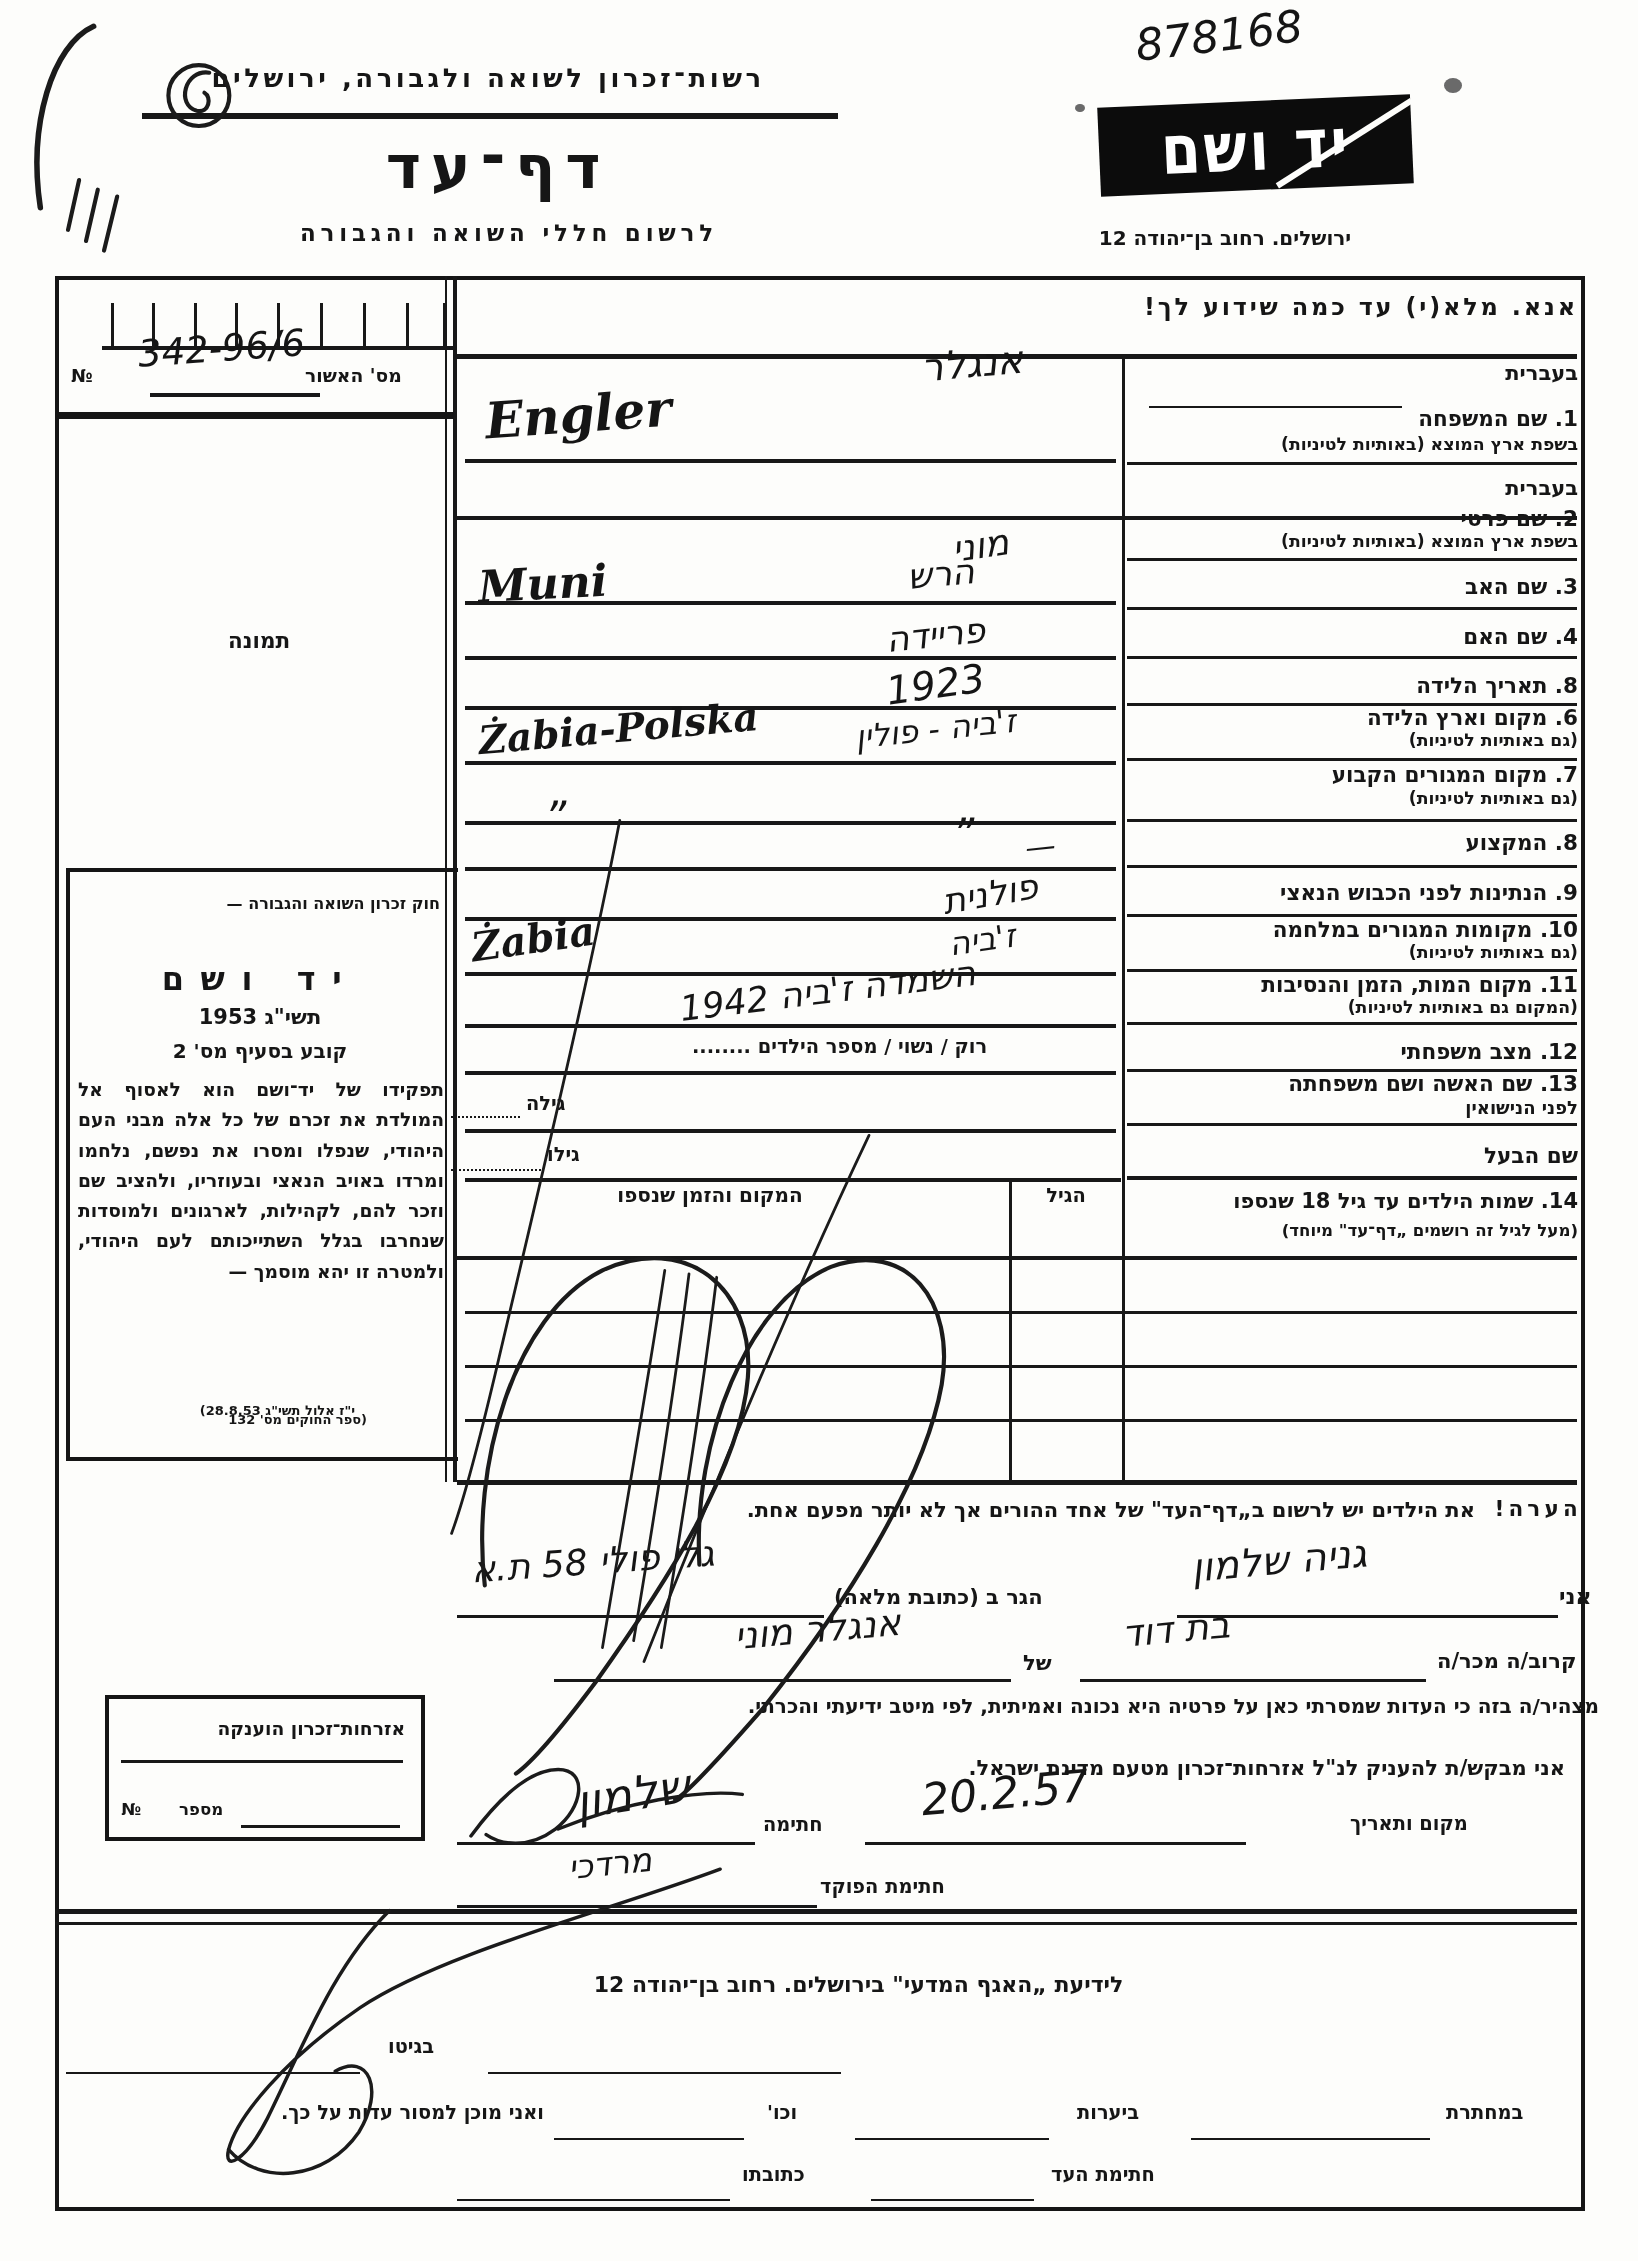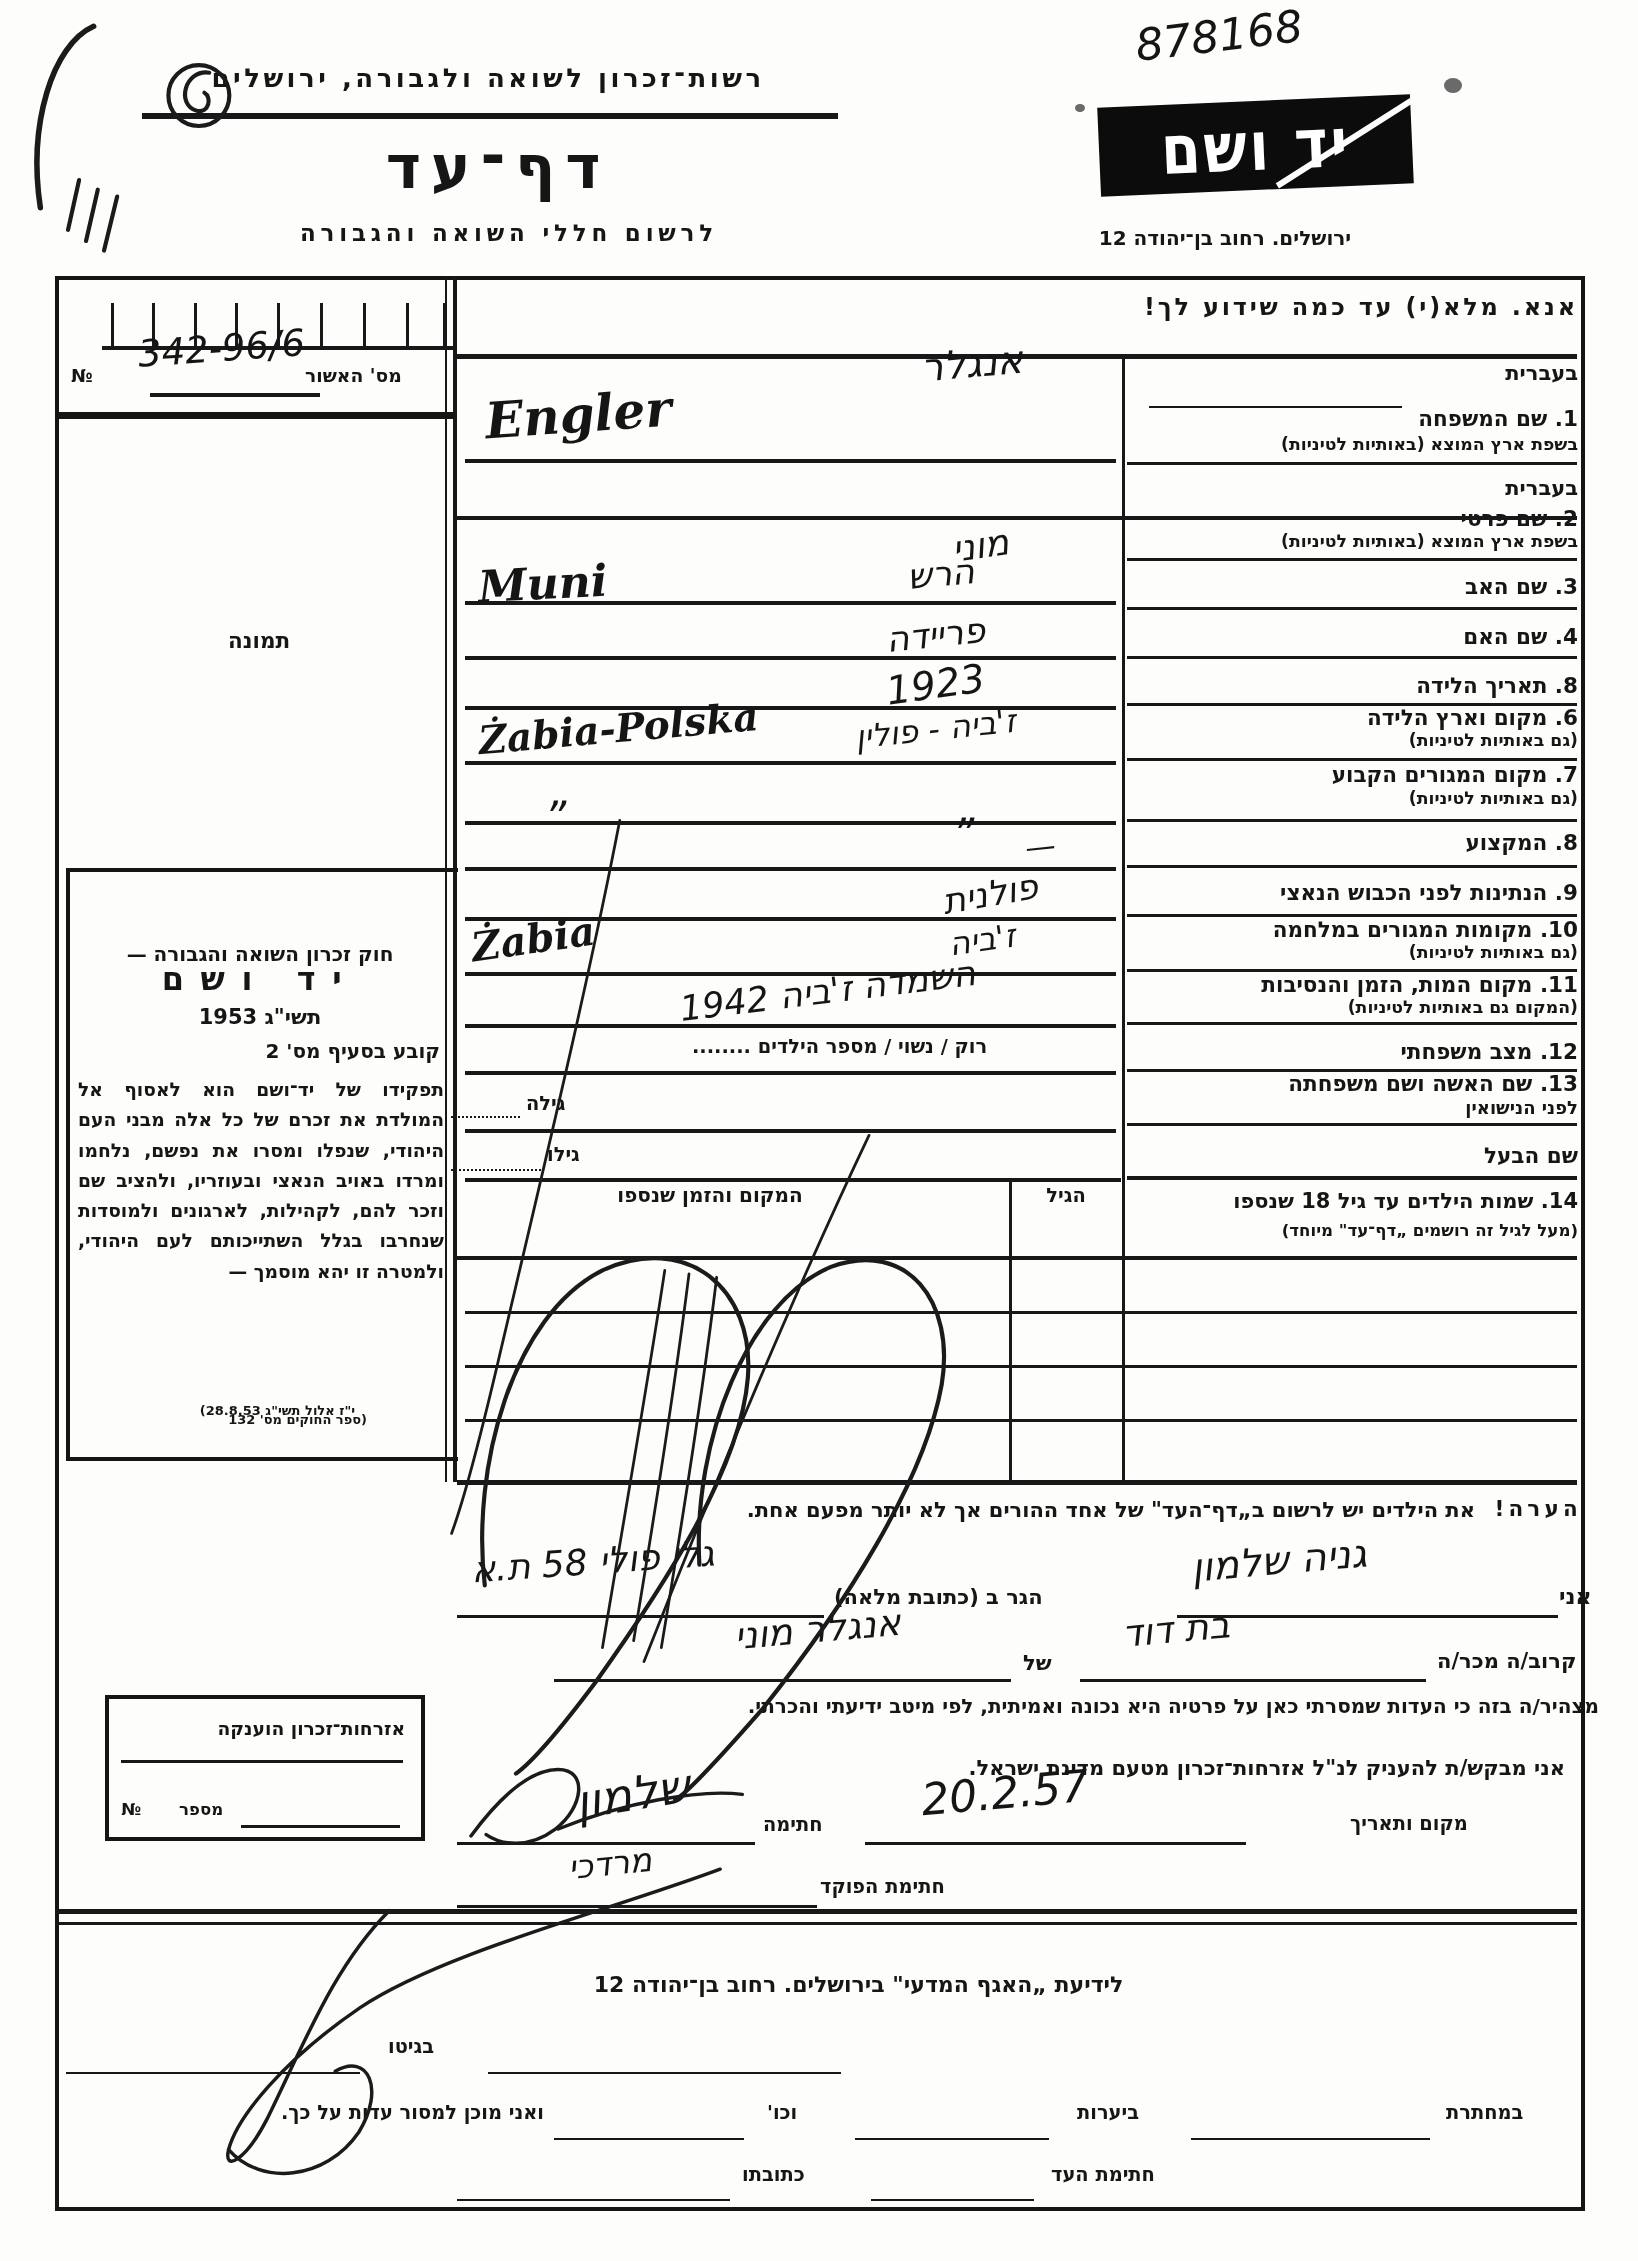--- a/index.html
+++ b/index.html
@@ -61,24 +61,24 @@
   <div class="vl" style="left:443px;top:303px;width:2.8px;height:44px;"></div>
   <div class="lbl" style="left:71px;top:366px;font-size:18px;">№</div>
   <div class="lbl" style="left:305px;top:365px;font-size:18.7px;">מס' האשור</div>
   <div class="hw" style="left:138px;top:327px;font-size:37px;transform:rotate(-4deg);">342-96/6</div>
   <div class="hl" style="left:150px;top:393px;width:170px;height:3.5px;"></div>
 
   <div class="lbl" style="left:228px;top:629px;font-size:21.5px;">תמונה</div>
 
   <div style="position:absolute;left:66px;top:868px;width:388px;height:585px;
               border-top:4.2px solid #151515;border-left:4.2px solid #151515;border-bottom:4.2px solid #151515;"></div>
-  <div class="lbl" style="left:80px;top:895px;width:360px;text-align:center;font-size:20px;margin-top:48px;">חוק זכרון השואה והגבורה —</div>
+  <div class="lbl" style="left:80px;top:895px;width:360px;text-align:right;font-size:16px;">חוק זכרון השואה והגבורה —</div>
   <div class="lbl" style="left:80px;top:961px;width:360px;text-align:center;font-size:32px;letter-spacing:16.6px;">יד ושם</div>
   <div class="lbl" style="left:80px;top:1005px;width:360px;text-align:center;font-size:21px;">תשי"ג 1953</div>
-  <div class="lbl" style="left:80px;top:1040px;width:360px;text-align:right;font-size:20px;">קובע בסעיף מס' 2</div>
+  <div class="lbl" style="left:80px;top:1040px;width:360px;text-align:center;font-size:20px;">קובע בסעיף מס' 2</div>
   <div class="lbl" style="left:78px;top:1075px;width:366px;font-size:18.7px;white-space:normal;text-align:justify;line-height:1.62;">תפקידו של יד־ושם הוא לאסוף אל המולדת את זכרם של כל אלה מבני העם היהודי, שנפלו ומסרו את נפשם, נלחמו ומרדו באויב הנאצי ובעוזריו, ולהציב שם וזכר להם, לקהילות, לארגונים ולמוסדות שנחרבו בגלל השתייכותם לעם היהודי, ולמטרה זו יהא מוסמך —</div>
   <div class="lbl" style="left:90px;top:1378px;width:277px;font-size:13px;margin-top:35px;">(ספר החוקים מס' 132</div>
   <div class="lbl" style="left:78px;top:1404px;width:277px;font-size:13px;">י"ז אלול תשי"ג 28.8.53)</div>
 
   <div class="lbl" style="left:969px;top:294px;width:609px;font-size:24px;letter-spacing:2.8px;">אנא. מלא(י) עד כמה שידוע לך!</div>
   <div class="hl" style="left:457px;top:354px;width:1120px;height:4.8px;"></div>
 
   <div class="lbl" style="left:1343px;top:361px;width:235px;text-align:right;font-size:21px;">בעברית</div>
   <div class="hl" style="left:1149px;top:406px;width:253px;height:2.1px;"></div>
   <div class="lbl" style="left:1149px;top:407px;width:429px;text-align:right;font-size:21.5px;">1. שם המשפחה</div>

